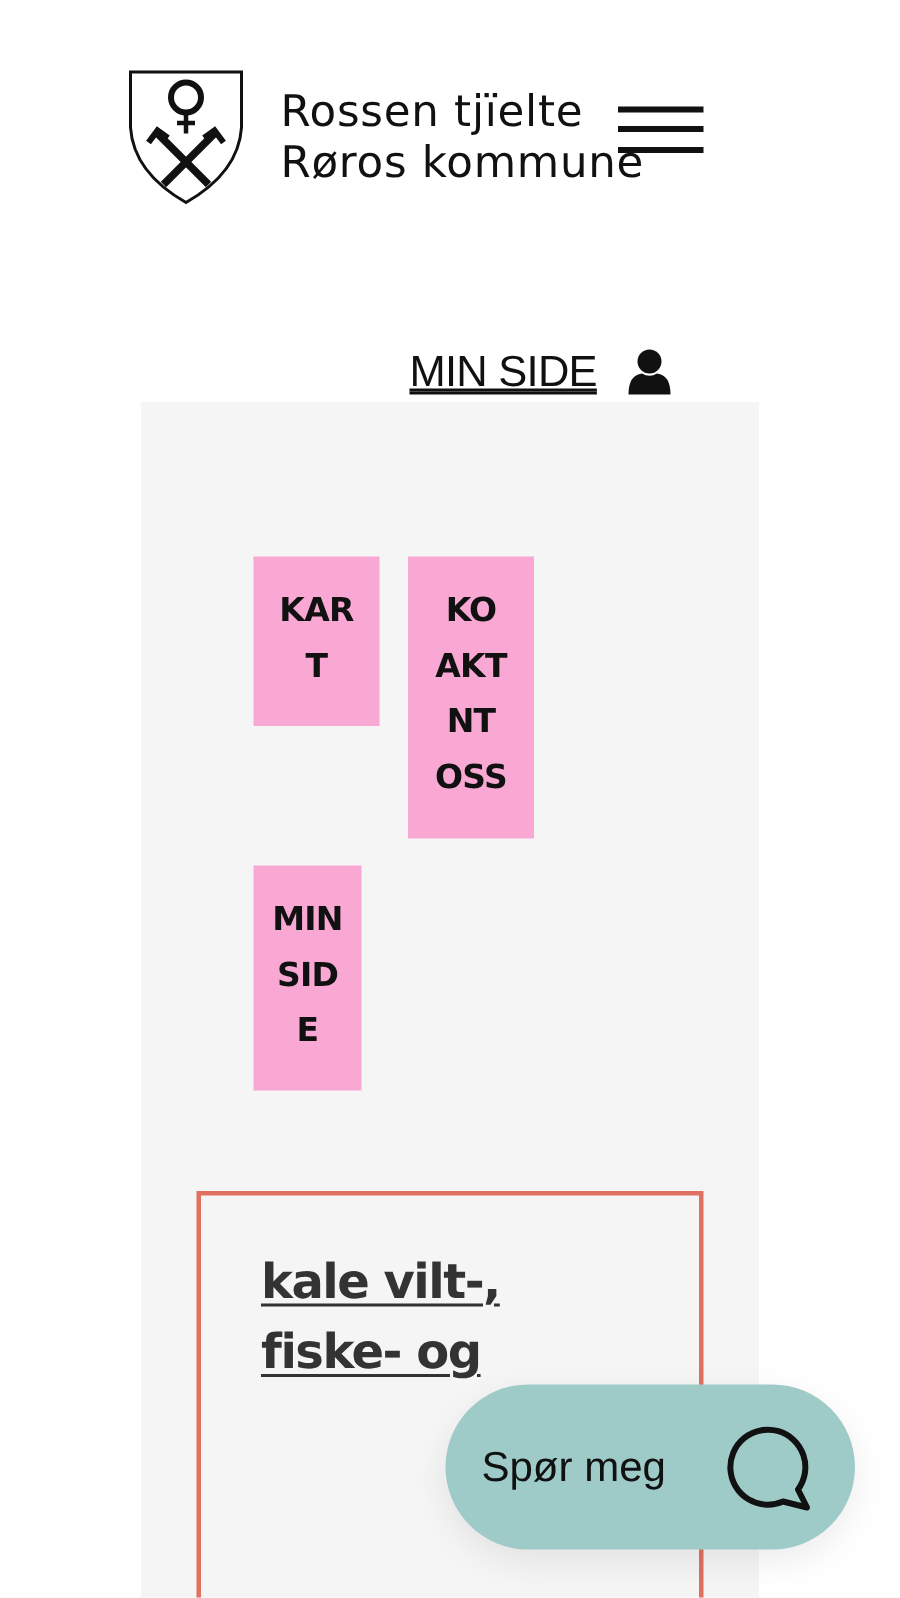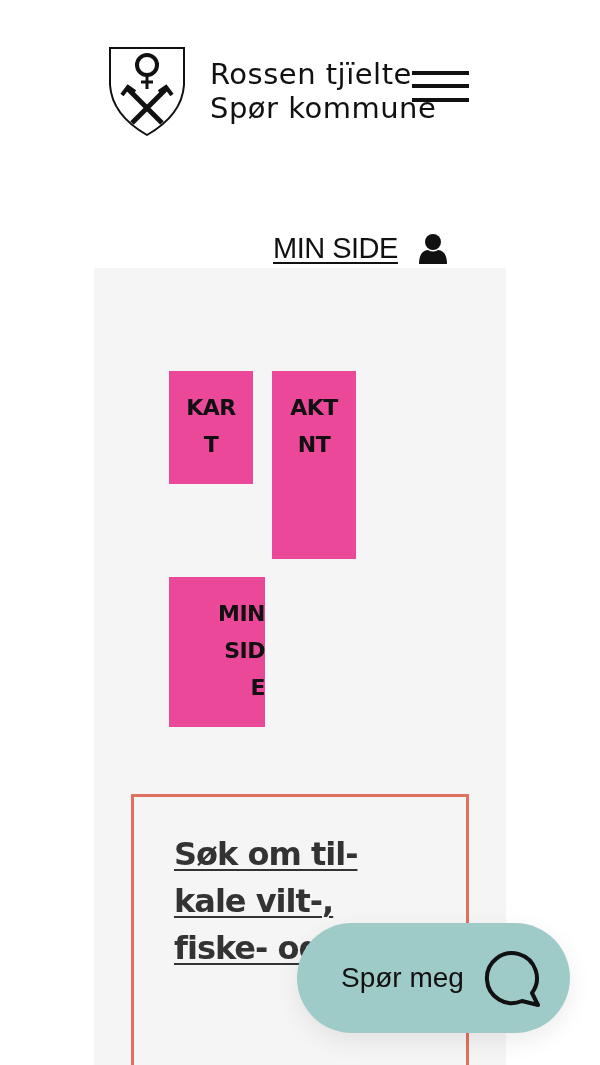--- a/index.html
+++ b/index.html
@@ -2,55 +2,55 @@
 <html><head>
 <meta charset="utf-8">
 <style>
   html, body { margin:0; padding:0; }
   body {
     width:600px; height:1065px; overflow:hidden; position:relative;
     background:#ffffff;
     font-family:"DejaVu Sans", sans-serif;
     color:#111;
   }
-  .logo { position:absolute; left:108px; top:45px; display:flex; align-items:center; }
+  .logo { position:absolute; left:85px; top:45px; display:flex; align-items:center; }
   .shield { width:78px; height:92px; }
   .logo-text { margin-left:24px; font-family:"DejaVu Sans", sans-serif; font-size:29px; line-height:34px; letter-spacing:0.5px; color:#111; }
   .menu-btn { position:absolute; left:412px; top:70px; width:58px; height:34px; cursor:pointer; }
   .menu-btn span { position:absolute; left:0; width:57px; height:4px; background:#111; }
-  .minside-top { position:absolute; left:273px; top:232px; display:flex; align-items:center; }
+  .minside-top { position:absolute; left:273px; top:232px; display:flex; align-items:flex-start;text-decoration:underline; }
   .minside-top a { font-family:"Liberation Sans", sans-serif; font-size:29px; color:#111; text-decoration:underline; text-underline-offset:4px; letter-spacing:-0.5px; }
   .user-icon { margin-left:20px; width:30px; height:32px; }
   .panel { position:absolute; left:94px; top:268px; width:412px; height:797px; background:#f5f5f5; }
-  .tile { position:absolute; background:#ec4899; font-family:"DejaVu Sans", sans-serif; font-weight:bold; font-size:22px; line-height:37px; text-align:center; color:#111; padding-top:18px; box-sizing:border-box; cursor:pointer; letter-spacing:-0.5px; }
+  .tile { position:absolute; background:#f9a8d4; font-family:"DejaVu Sans", sans-serif; font-weight:bold; font-size:22px; line-height:37px; text-align:center; color:#111; padding-top:18px; box-sizing:border-box; cursor:pointer; letter-spacing:-0.5px; }
   .tile .ln { display:block; }
   .card { position:absolute; left:131px; top:794px; width:338px; height:290px; border:3px solid #e07060; box-sizing:border-box; }
   .card a { position:absolute; left:40px; top:34px; width:240px; font-family:"DejaVu Sans", sans-serif; font-weight:bold; font-size:32px; line-height:47px; color:#333; text-decoration:underline; text-decoration-thickness:2px; text-underline-offset:4px; letter-spacing:-1px; }
   .card a .ln { display:block; white-space:nowrap; }
   .chat { position:absolute; left:297px; top:923px; width:273px; height:110px; background:#9ecbc8; border-radius:55px; display:flex; align-items:center; box-shadow:0 8px 24px rgba(0,0,0,0.08); cursor:pointer; }
-  .chat-label { margin-left:44px; font-family:"Liberation Sans", sans-serif; font-size:28px; color:#111; }
+  .chat-label { margin-left:24px; font-family:"Liberation Sans", sans-serif; font-size:28px; color:#111; }
   .chat-icon { position:absolute; left:185px; top:26px; width:60px; height:60px; }
 </style>
 </head>
 <body>
 
 <div class="logo">
   <svg class="shield" viewBox="0 0 78 92">
     <path d="M2 3 H76 V40 Q74 70 39 90 Q4 70 2 40 Z" fill="#fff" stroke="#111" stroke-width="2"></path>
     <circle cx="39" cy="20" r="10" fill="none" stroke="#111" stroke-width="4"></circle>
     <line x1="39" y1="30" x2="39" y2="44" stroke="#111" stroke-width="3"></line>
     <line x1="33" y1="37" x2="45" y2="37" stroke="#111" stroke-width="3"></line>
     <line x1="20" y1="44" x2="54" y2="78" stroke="#111" stroke-width="5"></line>
     <line x1="58" y1="44" x2="24" y2="78" stroke="#111" stroke-width="5"></line>
     <polyline points="14,50 20,42 27,47" fill="none" stroke="#111" stroke-width="4"></polyline>
     <polyline points="51,47 58,42 64,50" fill="none" stroke="#111" stroke-width="4"></polyline>
   </svg>
   <div class="logo-text">
     <div>Rossen tjïelte</div>
-    <div>Spør kommune</div>
+    <div>Røros kommune</div>
   </div>
 </div>
 
 <div class="menu-btn">
   <span style="top:1px"></span>
   <span style="top:14px"></span>
   <span style="top:28px"></span>
 </div>
 
 <div class="minside-top">
@@ -62,33 +62,34 @@
 </div>
 
 <div class="panel"></div>
 
 <div class="tile" style="left:169px; top:371px; width:84px; height:113px;">
   <span class="ln">KAR</span>
   <span class="ln">T</span>
 </div>
 
 <div class="tile" style="left:272px; top:371px; width:84px; height:188px;">
+  <span class="ln">KO</span>
   <span class="ln">AKT</span>
   <span class="ln">NT</span>
+  <span class="ln">OSS</span>
 </div>
 
-<div class="tile" style="left:169px; top:577px; width:96px; height:150px;text-align:right;">
+<div class="tile" style="left:169px; top:577px; width:72px; height:150px;">
   <span class="ln">MIN</span>
   <span class="ln">SID</span>
   <span class="ln">E</span>
 </div>
 
 <div class="card">
   <a>
-    <span class="ln">Søk om til-</span>
     <span class="ln">kale vilt-,</span>
     <span class="ln">fiske- og</span>
   </a>
 </div>
 
 <div class="chat">
   <span class="chat-label">Spør meg</span>
   <svg class="chat-icon" viewBox="0 0 60 60">
     <path d="M50 44 A25 25 0 1 0 40 52 L56 56 Z" fill="none" stroke="#111" stroke-width="4" stroke-linejoin="round"></path>
   </svg>

